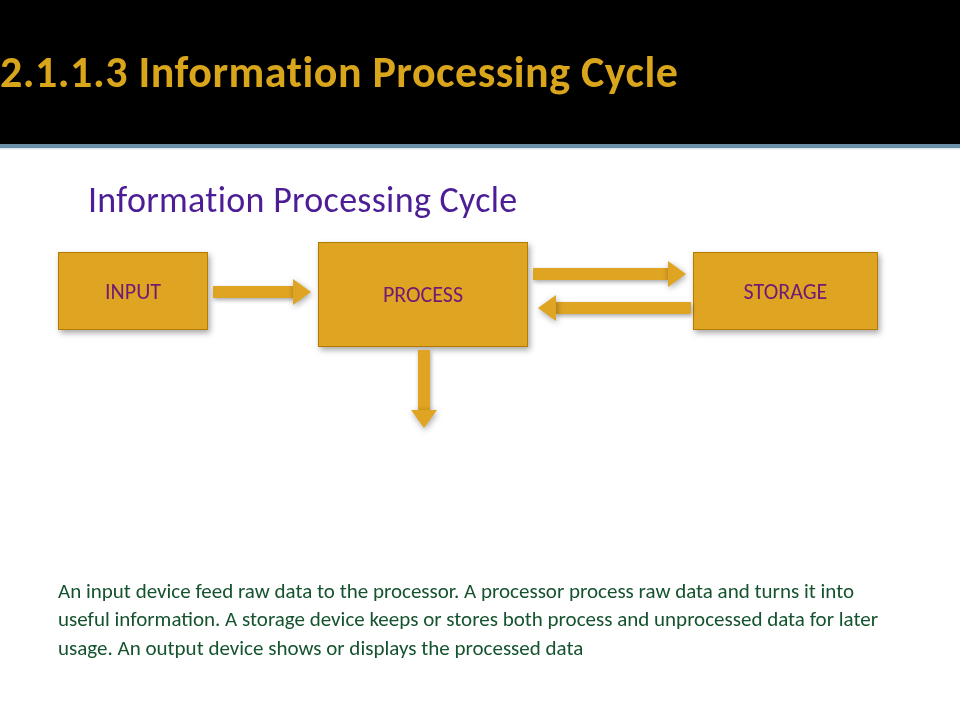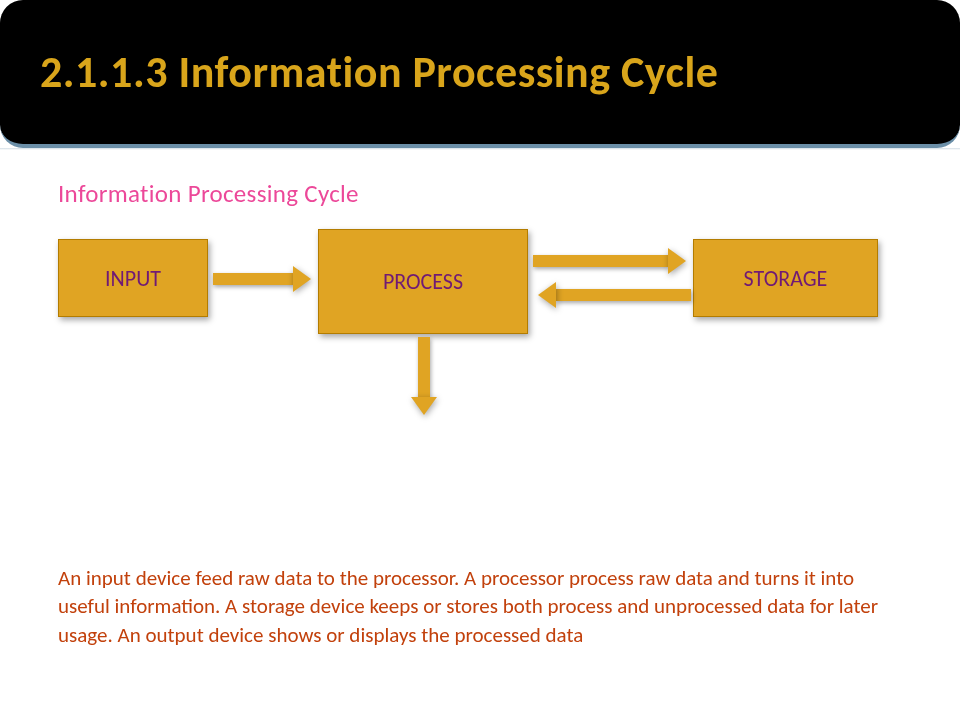--- a/index.html
+++ b/index.html
@@ -9,46 +9,45 @@
     font-family: "Calibri", "Segoe UI", sans-serif;
     background: #ffffff;
     overflow: hidden;
   }
   .header {
     width: 100%;
     height: 148px;
     background: #000000;
     display: flex;
     align-items: center;
-    padding-left: 40px;
     border-bottom: 4px solid #6b8fa8;
     position: relative;
-    border-radius: 23px;
   }
   .header::after {
     content: "";
     position: absolute;
     left: 0; right: 0; bottom: -6px;
     height: 2px;
     background: linear-gradient(to bottom, rgba(107,143,168,0.3), rgba(255,255,255,0));
   }
   .title {
     color: #d9a51b;
     font-size: 44px;
     font-weight: 700;
     letter-spacing: 0.5px;
     text-shadow: 0 2px 2px rgba(0,0,0,0.6);
   }
   .content {
     padding: 30px 58px 0 58px;
     position: relative;
   }
   .subtitle {
-    font-size: 25px;
-    color: #ec4899;
+    font-size: 36px;
+    color: #4c1d95;
+    margin-left: 30px;
     margin-bottom: 20px;
     letter-spacing: 0.3px;
   }
   .diagram {
     position: relative;
     height: 300px;
   }
   .box {
     position: absolute;
     background: #e0a423;
@@ -101,21 +100,21 @@
   .ahead.down {
     border-left: 13px solid transparent;
     border-right: 13px solid transparent;
     border-top: 18px solid #e0a423;
   }
 
   .desc {
     margin-top: 35px;
     font-size: 21px;
     line-height: 1.35;
-    color: #c2410c;
+    color: #14532d;
     max-width: 840px;
   }
 </style>
 </head>
 <body>
 
 <div class="header">
   <div class="title">2.1.1.3 Information Processing Cycle</div>
 </div>
 

